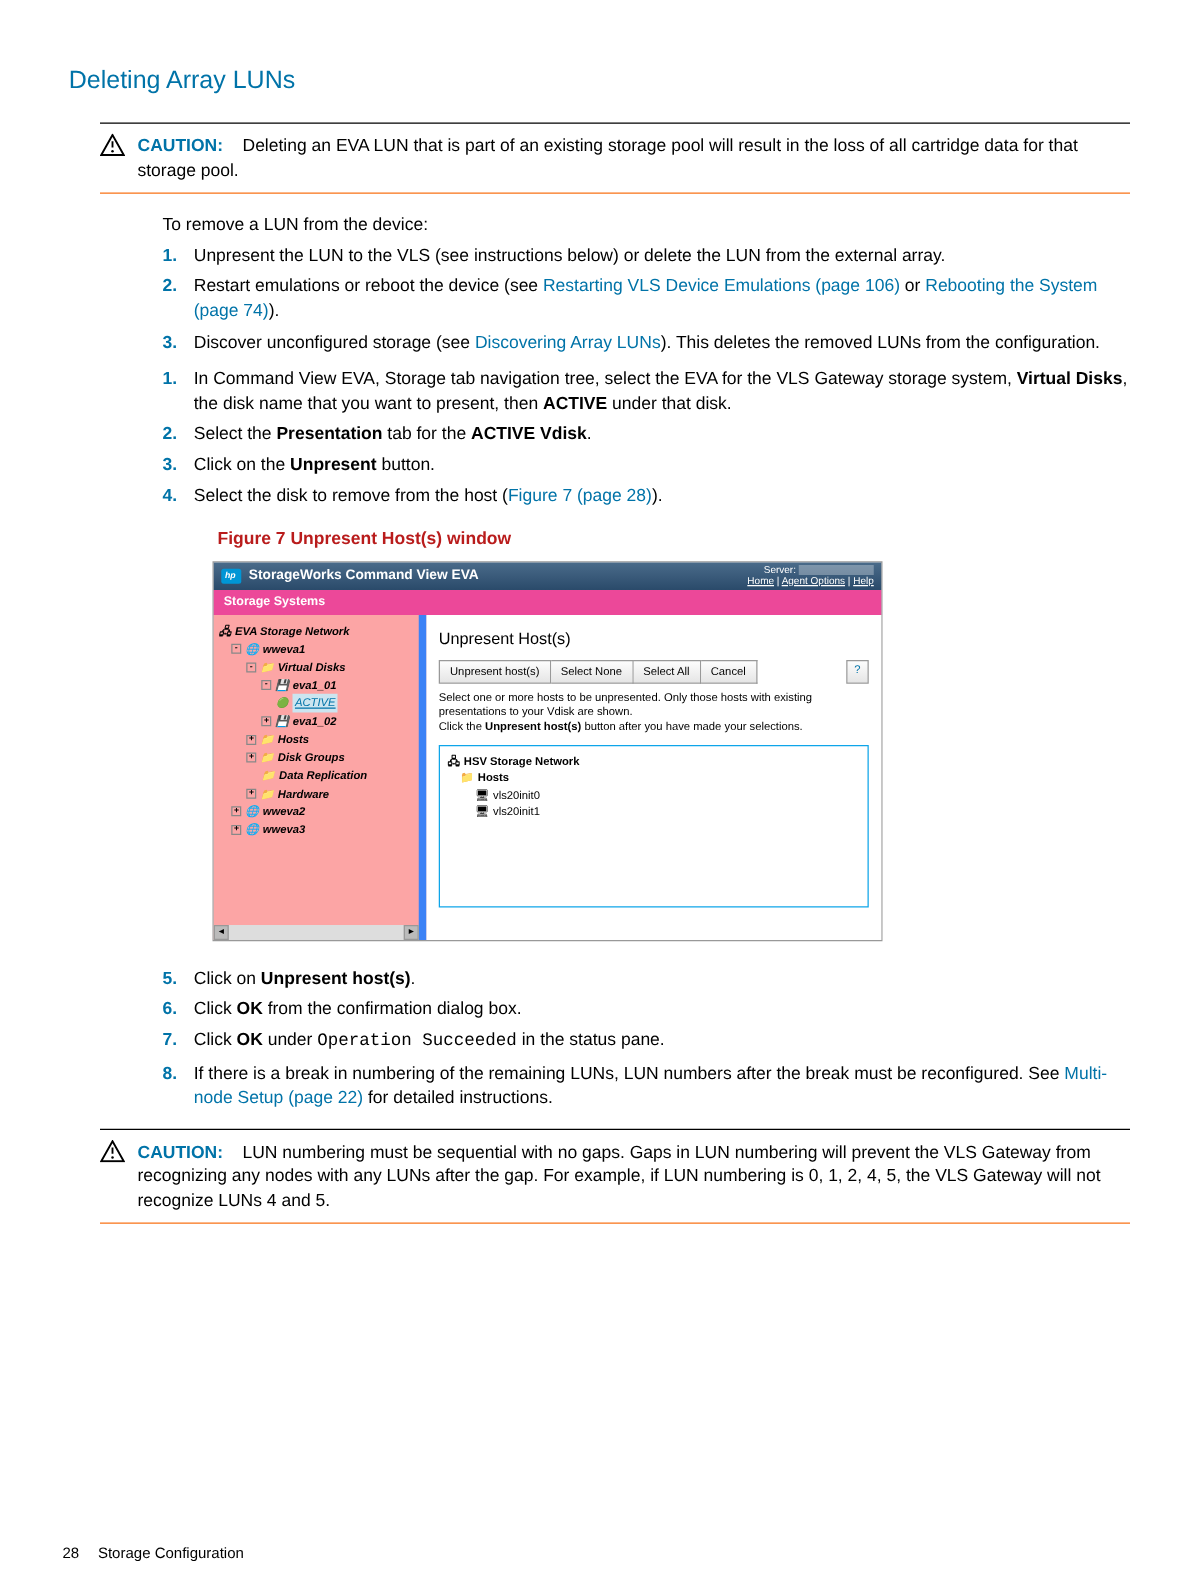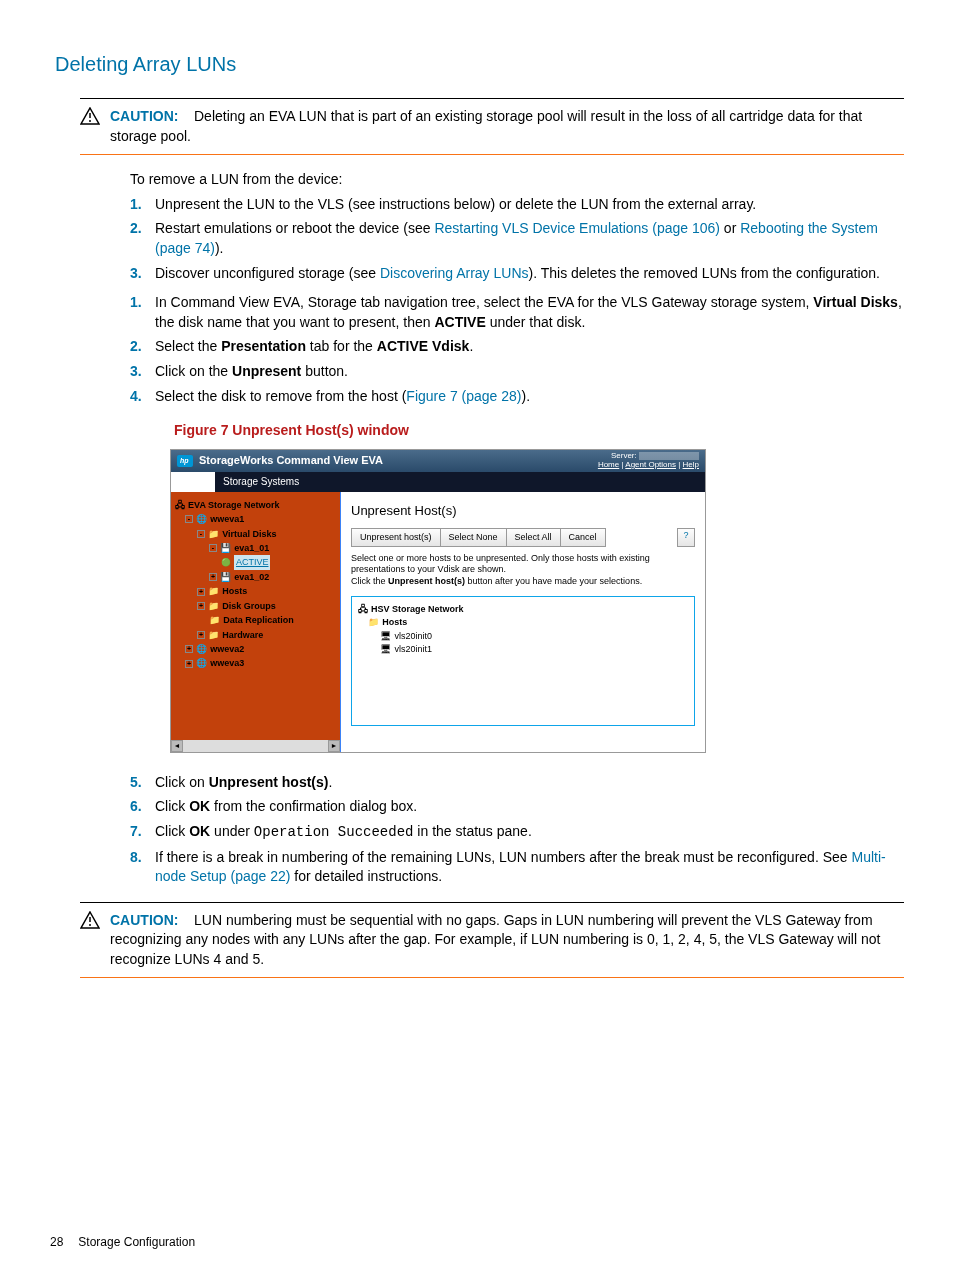--- a/index.html
+++ b/index.html
@@ -71,37 +71,37 @@
       height: 22px;
     }
     .ss-header-left { display: flex; align-items: center; gap: 6px; }
     .ss-header-title { font-weight: bold; }
     .ss-header-right { font-size: 8px; text-align: right; line-height: 1.1; }
     .ss-header-right .server-label { display: inline; }
     .ss-header-right .server-bar { display: inline-block; width: 60px; height: 8px; background: rgba(255,255,255,0.3); vertical-align: middle; }
     .ss-header-links { }
     .ss-header-links span { text-decoration: underline; cursor: pointer; }
     .ss-tabs {
-      background: #0f172a;
+      background: #ec4899;
       color: #fff;
       padding: 3px 8px;
       font-size: 10px;
-      font-weight: normal;
-      margin-left: 44px;
+      font-weight: bold;
     }
     .ss-body { display: flex; }
     .ss-nav {
       width: 170px;
-      background: #c2410c;
-      border-right: 1px solid #3b82f6;
+      background: #fca5a5;
+      border-right: 6px solid #3b82f6;
       padding: 6px 4px;
       font-size: 9px;
       line-height: 1.6;
       position: relative;
       min-height: 260px;
+      font-style: italic;
     }
     .ss-nav .n-row { display: flex; align-items: center; gap: 3px; white-space: nowrap; }
     .ico-box { width: 8px; height: 8px; border: 1px solid #888; display: inline-block; font-size: 7px; line-height: 6px; text-align: center; }
     .ico-storage::before { content: "🖧"; font-size: 9px; }
     .ico-globe::before { content: "🌐"; font-size: 9px; }
     .ico-folder::before { content: "📁"; font-size: 9px; }
     .ico-disk::before { content: "💾"; font-size: 9px; }
     .ico-active::before { content: "🟢"; font-size: 8px; }
     .bold-nav { font-weight: bold; }
     .active-nav { color: #0073a8; background: #cce5f0; text-decoration: underline; padding: 0 2px; }

